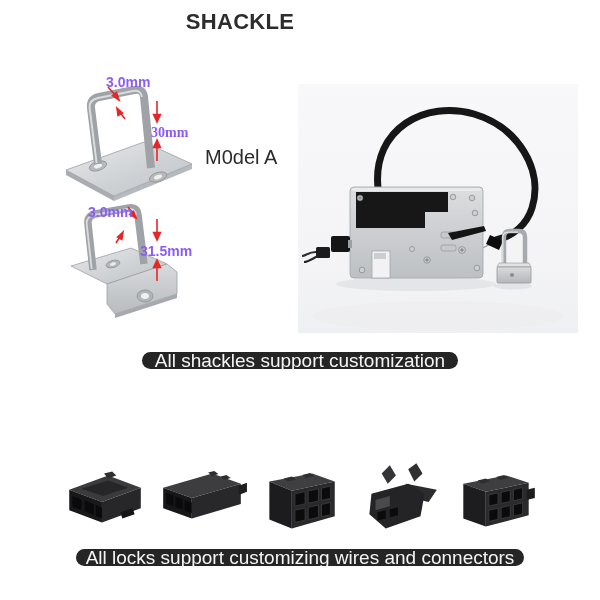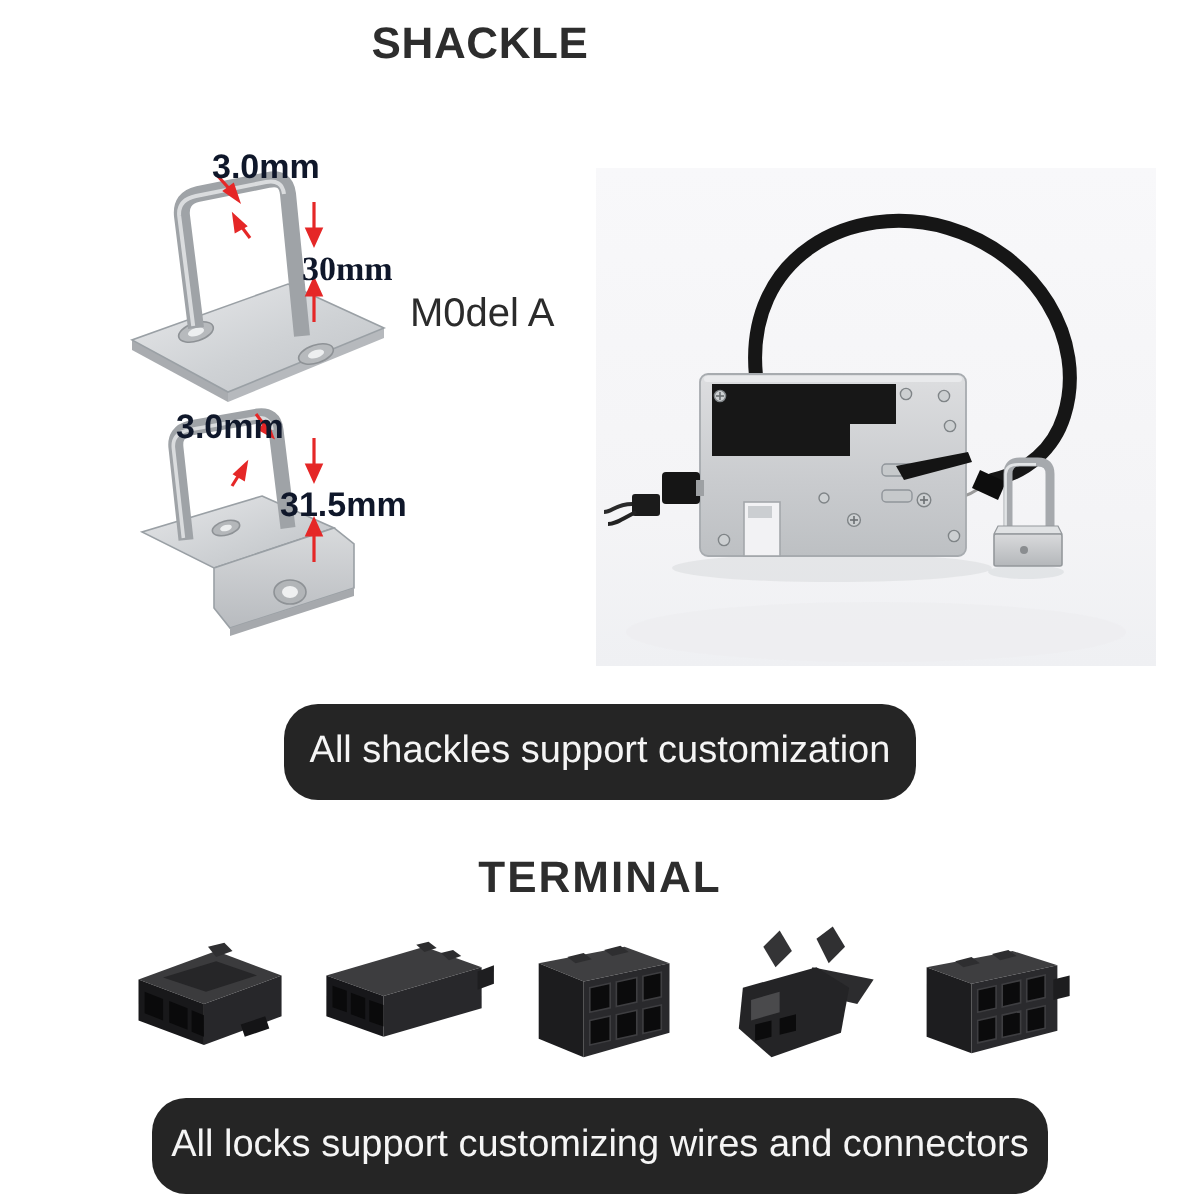--- a/index.html
+++ b/index.html
@@ -3,23 +3,23 @@
 <meta charset="utf-8">
 <style>
   html,body{margin:0;padding:0;background:#ffffff;}
   .page{
     position:relative;width:600px;height:600px;background:#ffffff;overflow:hidden;
     font-family:"Liberation Sans", sans-serif;color:#2d2d2d;
   }
   .title-block{position:absolute;top:8px;left:0;width:480px;text-align:center;line-height:28px;
     font-weight:bold;font-size:22px;color:#2d2d2d;letter-spacing:0.3px;}
   .model-label{position:absolute;font-size:20px;font-weight:normal;color:#2b2b2b;}
-  .dim-label{position:absolute;font-size:17px;font-weight:bold;color:#0f172a;white-space:nowrap;}
+  .dim-label{position:absolute;font-size:14px;font-weight:bold;color:#8b5cf6;white-space:nowrap;}
   .fig{position:absolute;}
-  .banner{position:absolute;height:48px;border-radius:17px;background:#252525;color:#f5f5f5;
+  .banner{position:absolute;height:17px;border-radius:17px;background:#252525;color:#f5f5f5;
     display:flex;align-items:center;justify-content:center;font-size:19px;white-space:nowrap;}
   .terminal-heading{position:absolute;top:426px;left:0;width:600px;text-align:center;
     font-size:22px;font-weight:bold;color:#2d2d2d;letter-spacing:1px;}
   .connector-row{position:absolute;top:452px;left:0;width:600px;height:96px;
     display:flex;justify-content:center;align-items:center;gap:4px;}
   .connector-row .con{width:94px;height:86px;}
 </style>
 </head>
 <body>
 
@@ -185,21 +185,20 @@
       <polygon points="199,183 233,183 231,179 201,179" fill="#e0e2e4" stroke="#94989c" stroke-width="0.6"></polygon>
       <rect x="199" y="183" width="34" height="16" rx="1" fill="url(#metal2)" stroke="#94989c" stroke-width="0.8"></rect>
       <circle cx="214" cy="191" r="2" fill="#8a8d90"></circle>
     </g>
   </svg>
 
   <div class="banner" style="left:142px;top:352px;width:316px;">
     <span>All shackles support customization</span>
   </div>
 
-  <div class="terminal-heading">TERMINAL</div>
 
   <div class="connector-row">
 
     <svg class="con" viewBox="0 0 92 80">
       <polygon points="12,30 50,16 82,28 44,42" fill="#3b3b3d"></polygon>
       <polygon points="46,14 54,12 58,16 50,19" fill="#2f2f31"></polygon>
       <polygon points="24,29 50,21 70,28 45,36" fill="#262628"></polygon>
       <polygon points="12,30 44,42 44,62 12,50" fill="#18181a"></polygon>
       <polygon points="15,36 24,39.5 24,50 15,46.5" fill="#0a0a0b"></polygon>
       <polygon points="27,40.5 36,44 36,54.5 27,51" fill="#0a0a0b"></polygon>

